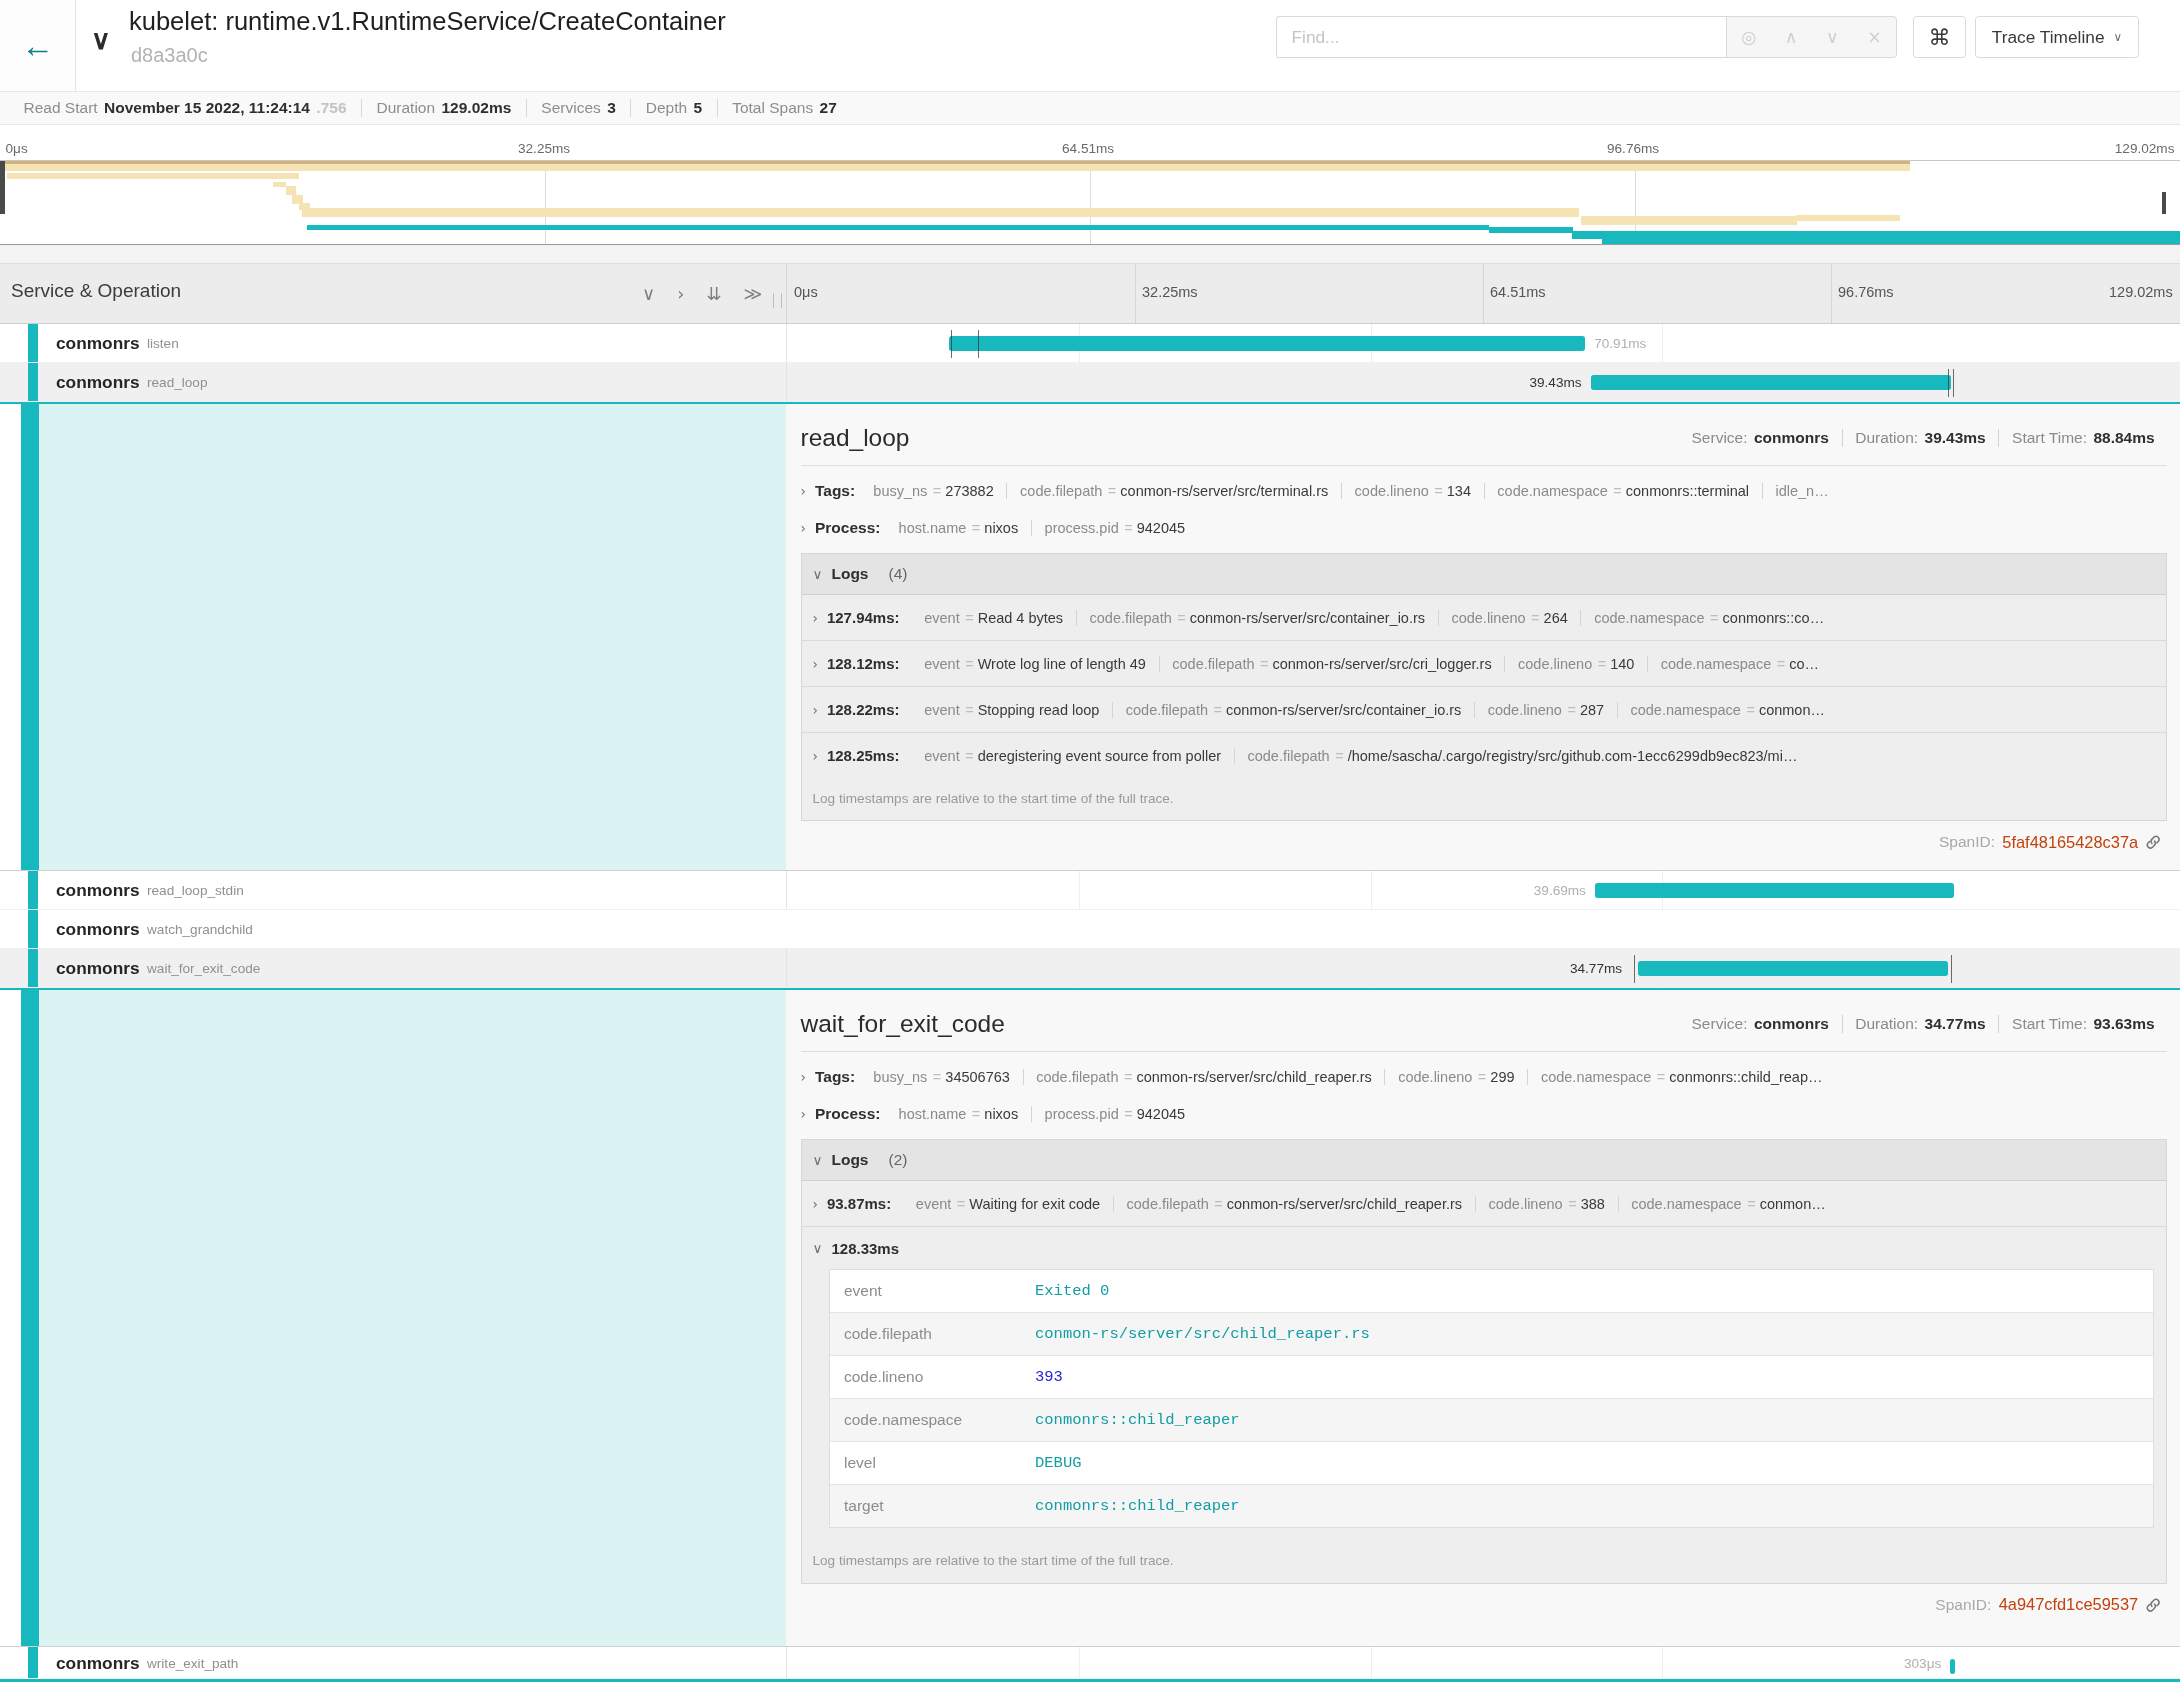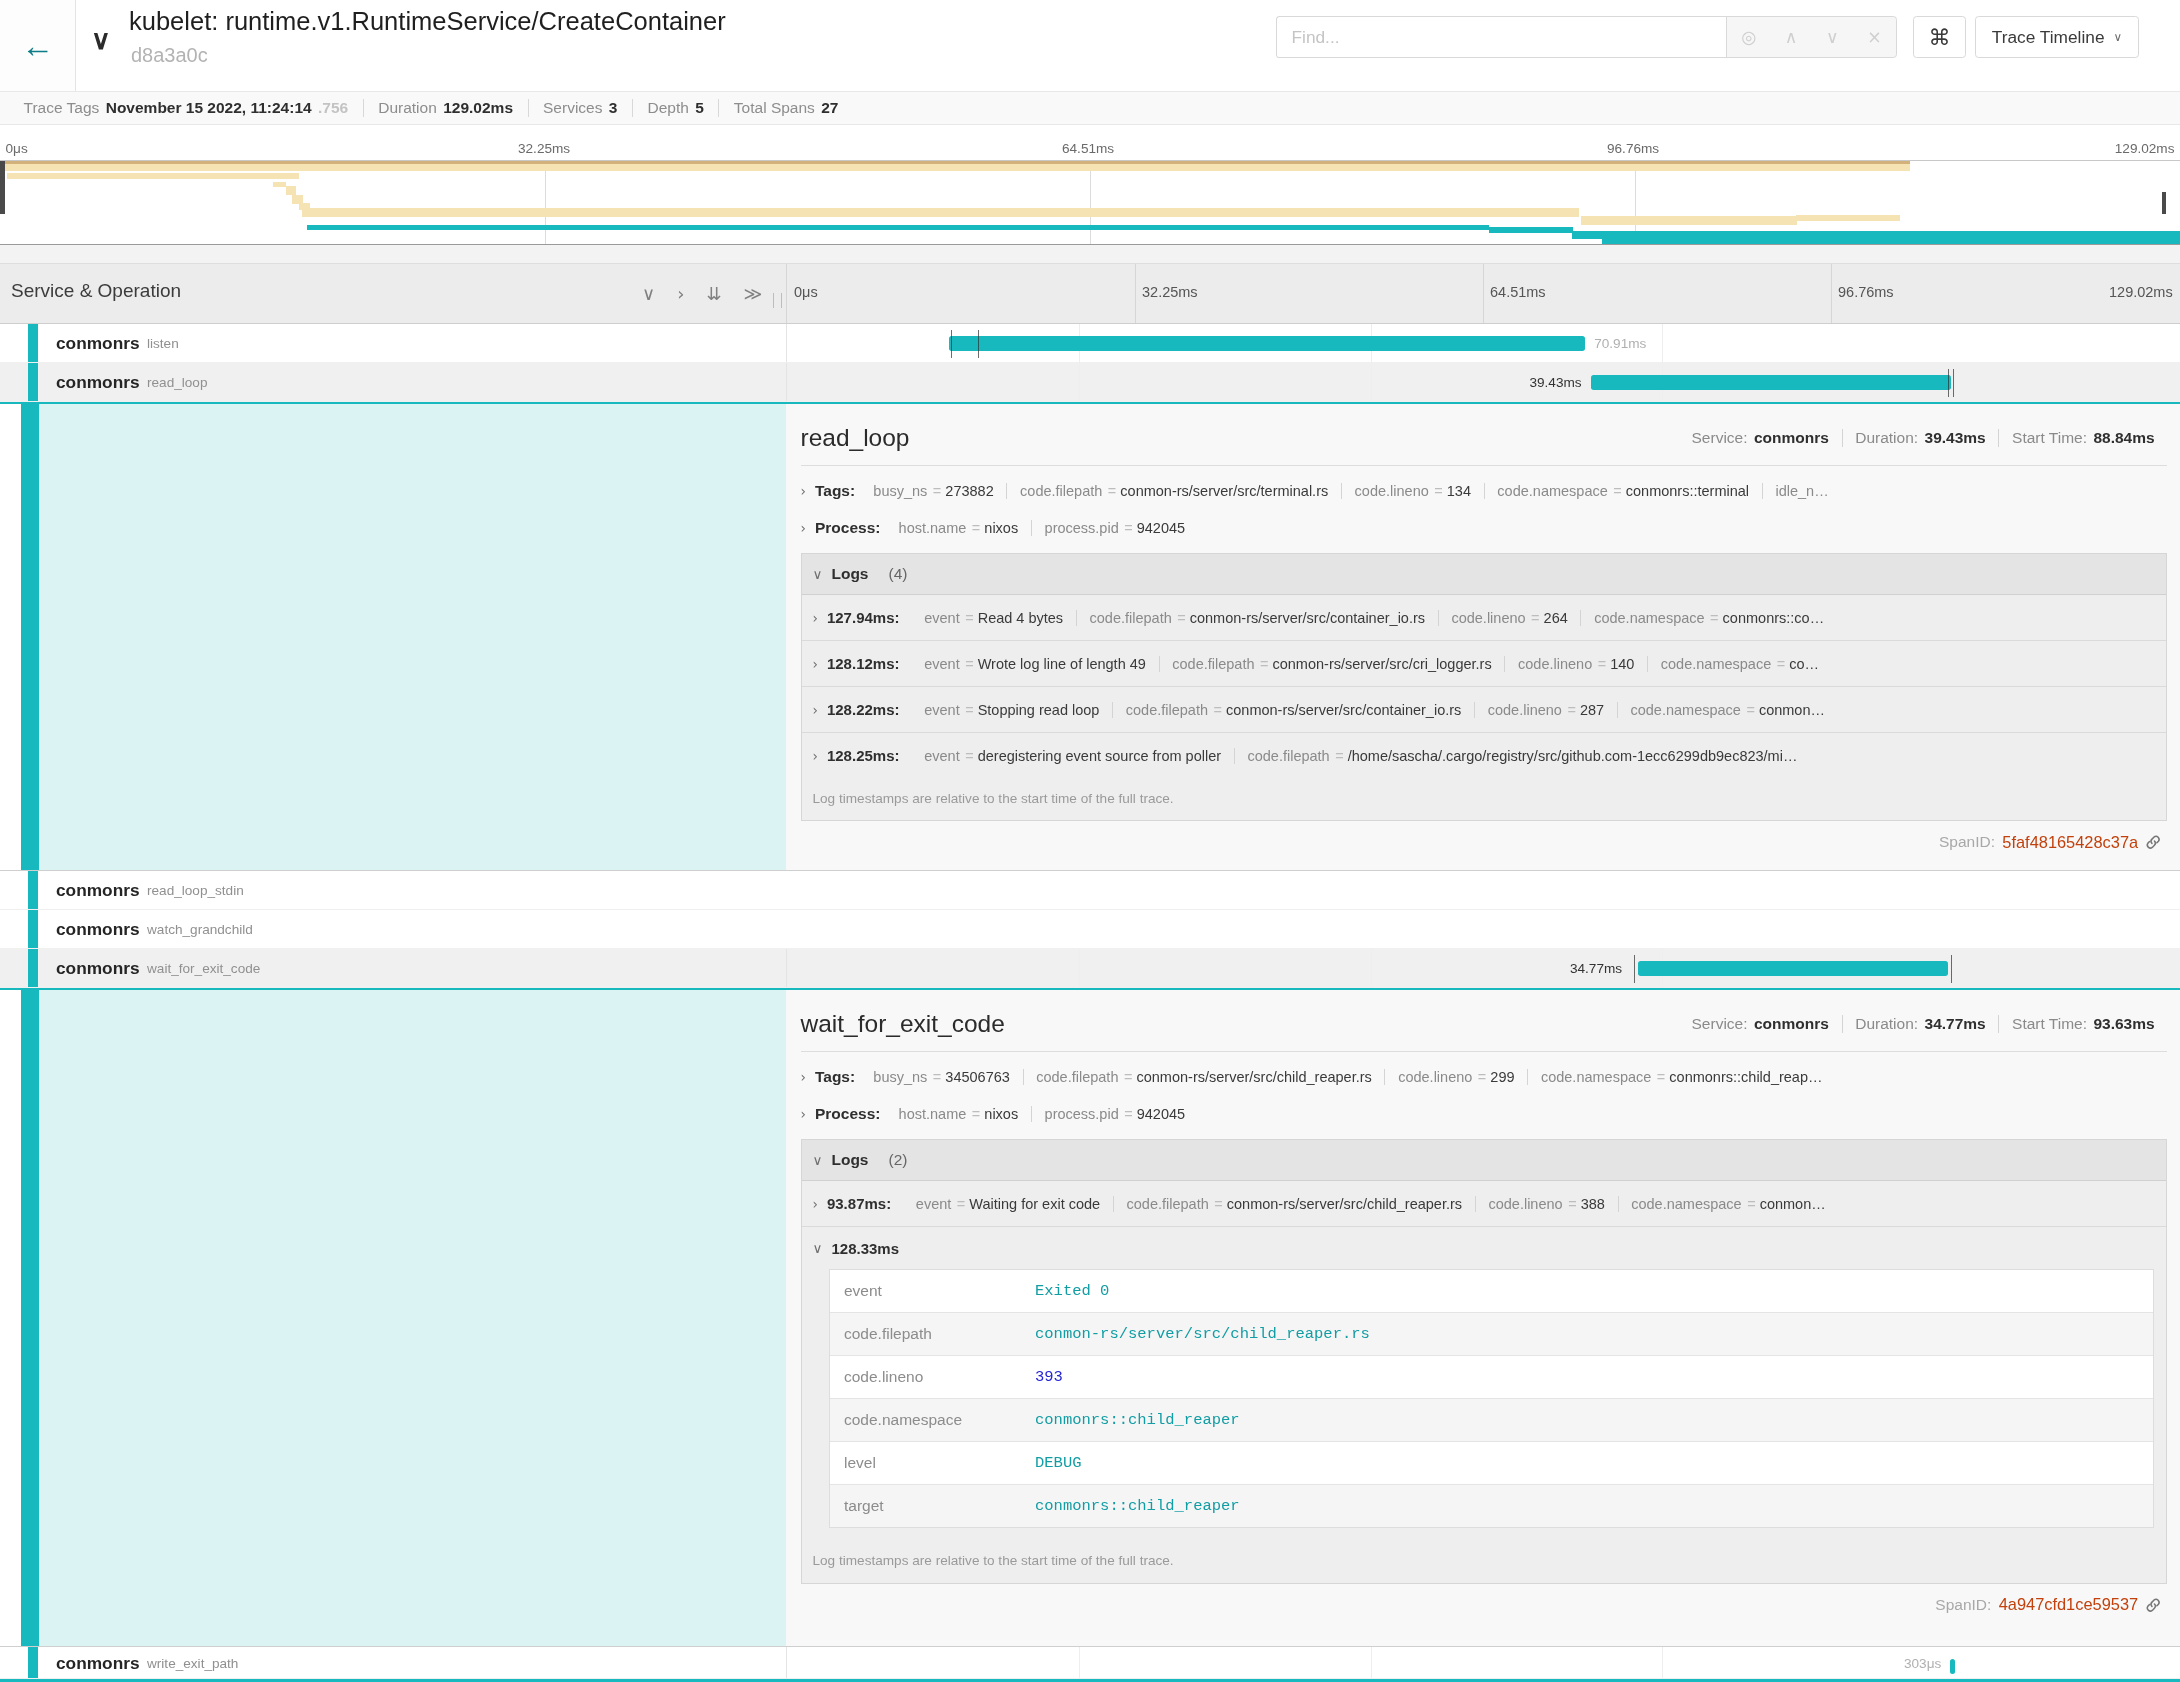--- a/index.html
+++ b/index.html
@@ -137,21 +137,21 @@
       <span>⌘</span>
     </div>
     <div class="vsel">
       <span>Trace Timeline</span>
       <span class="vcaret">∨</span>
     </div>
   </div>
 
   <div class="sum">
     <div class="si">
-      <span class="sl">Trace Tags</span>
+      <span class="sl">Read Start</span>
       <span class="sv">November 15 2022, 11:24:14</span>
       <span class="sx">.756</span>
     </div>
     <div class="si">
       <span class="sl">Duration</span>
       <span class="sv">129.02ms</span>
     </div>
     <div class="si">
       <span class="sl">Services</span>
       <span class="sv">3</span>
@@ -414,20 +414,27 @@
         </span>
       </div>
     </div>
   </div>
 
   <div class="row" style="top:871px">
     <div class="rl">
       <div class="stripe"></div>
       <span class="svc">conmonrs</span>
       <span class="op" style="left:147px">read_loop_stdin</span>
+    </div>
+    <div class="rr">
+      <div class="rg" style="left:25%"></div>
+        <div class="rg" style="left:50%"></div>
+        <div class="rg" style="left:75%"></div>
+      <div class="bar" style="left:69.23%;width:30.77%"></div>
+      <span class="dur r" style="left:calc(69.23% - 9px)">39.69ms</span>
     </div>
   </div>
 
   <div class="row" style="top:910px">
     <div class="rl">
       <div class="stripe"></div>
       <span class="svc">conmonrs</span>
       <span class="op" style="left:147px">watch_grandchild</span>
     </div>
   </div>

